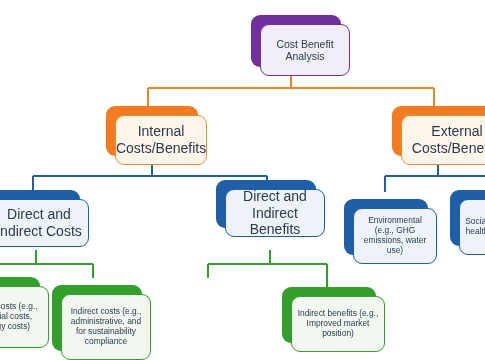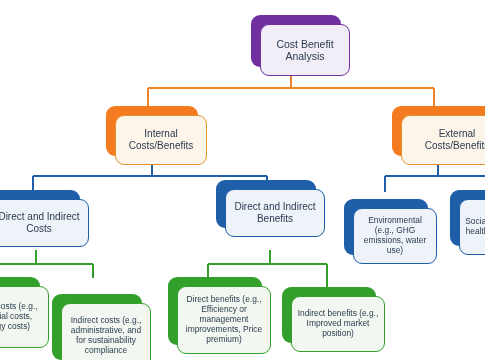--- a/index.html
+++ b/index.html
@@ -59,21 +59,21 @@
   .n-orange .plate { background: #f47b20; }
   .n-orange .face  { background: #fdf4ea; border: 1.4px solid #e2922f; }
   
   .n-blue .plate { background: #1f5fa9; }
   .n-blue .face  { background: #eef3fa; border: 1.4px solid #1f5fa9; }
   
   .n-green .plate { background: #33a02c; }
   .n-green .face  { background: #f2f8f1; border: 1.4px solid #33a02c; }
 
   .t-11 { font-size: 10.5px; }
-  .t-10 { font-size: 10px; }
+  .t-10 { font-size: 14px; }
   .t-85 { font-size: 8.4px; }
 </style>
 </head>
 <body>
 
 <div id="canvas">
 
   <svg id="connectors" viewBox="0 0 485 360" width="485" height="360">
 
     <g stroke="#ef8126" stroke-width="1.6" fill="none" shape-rendering="crispEdges">
@@ -143,28 +143,24 @@
   <div class="node n-blue" style="left:450px; top:190px; width:84px; height:56px;">
     <div class="plate"></div>
     <div class="face t-85">Social (e.g., worker health, community)</div>
   </div>
 
   <div class="node n-green" style="left:-48px; top:277px; width:88px; height:62px;">
     <div class="plate"></div>
     <div class="face t-85">Direct costs (e.g., material costs, energy costs)</div>
   </div>
 
-  <div class="node n-green" style="left:52px; top:294px; width:90px; height:66px;">
+  <div class="node n-green" style="left:52px; top:285px; width:90px; height:66px;">
     <div class="plate"></div>
     <div class="face t-85">Indirect costs (e.g., administrative, and for sustainability compliance</div>
   </div>
 
-  <div class="node n-green" style="left:168px; top:277px; width:94px; height:68px;">
-    <div class="plate"></div>
-    <div class="face t-85">Direct benefits (e.g., Efficiency or management improvements, Price premium)</div>
-  </div>
 
   <div class="node n-green" style="left:282px; top:287px; width:94px; height:56px;">
     <div class="plate"></div>
     <div class="face t-85">Indirect benefits (e.g., Improved market position)</div>
   </div>
 
 </div>
 
 </body></html>

